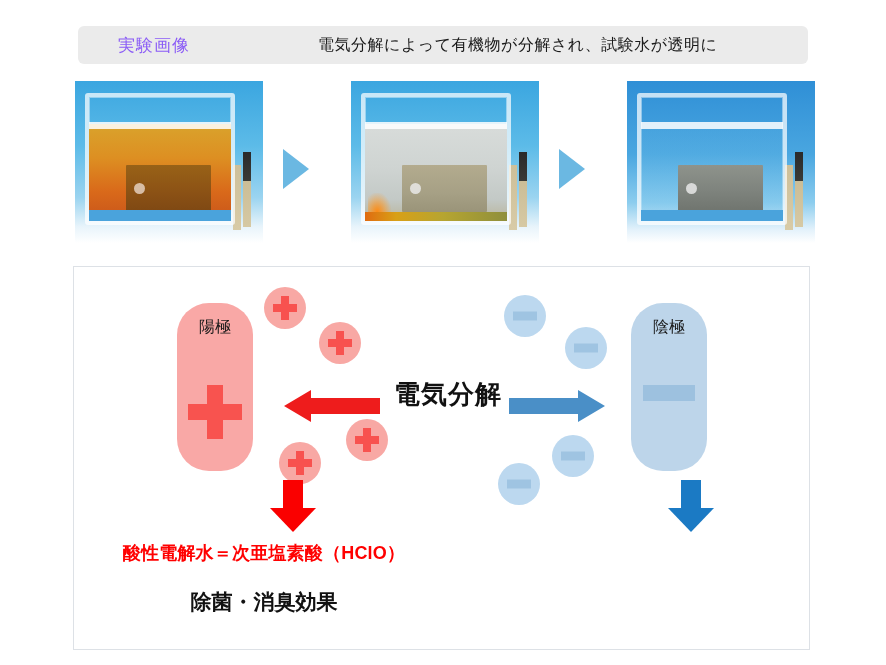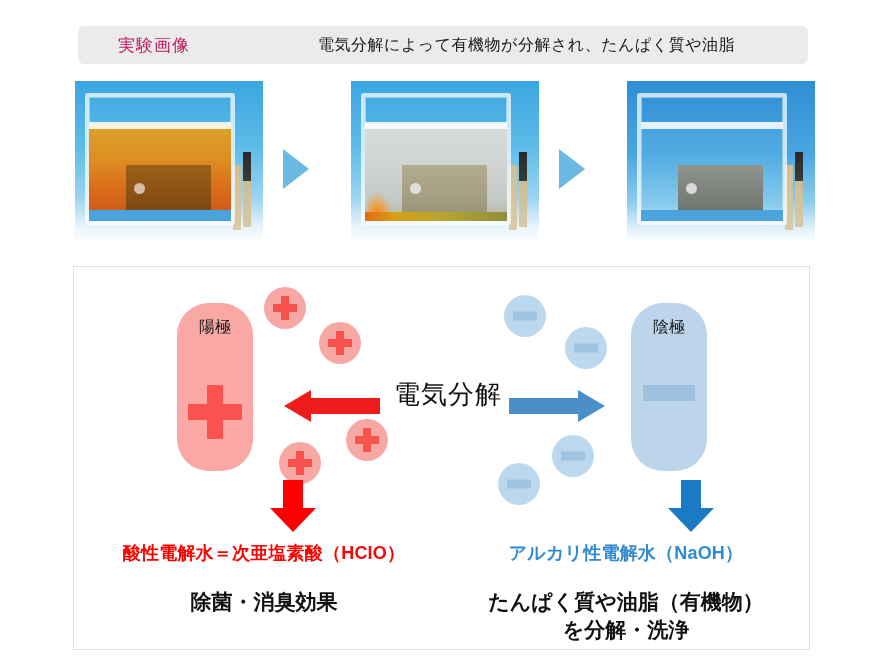--- a/index.html
+++ b/index.html
@@ -24,21 +24,21 @@
     height: 38px;
     background: #ebebeb;
     border-radius: 6px;
     display: flex;
     align-items: center;
   }
   .header-label {
     position: absolute;
     left: 40px;
     font-size: 17px;
-    color: #be185d;
+    color: #8b5cf6;
     letter-spacing: 1px;
     white-space: nowrap;
   }
   .header-caption {
     position: absolute;
     left: 240px;
     font-size: 16px;
     color: #1a1a1a;
     letter-spacing: 0.5px;
     white-space: nowrap;
@@ -303,21 +303,21 @@
   .arrow-right .shaft { left: 0; right: 26px; background: #4a8fc7; }
   .arrow-right .head  { right: 0; border-left: 27px solid #4a8fc7; }
 
   .center-title {
     position: absolute;
     left: 314px;
     top: 110px;
     width: 120px;
     text-align: center;
     font-size: 26px;
-    font-weight: normal;
+    font-weight: bold;
     color: #111111;
     letter-spacing: 1px;
   }
 
   
   .d-arrow {
     position: absolute;
     width: 46px;
     height: 52px;
   }
@@ -368,21 +368,21 @@
     color: #111111;
     line-height: 1.35;
   }
   .result-body .l2 { display: block; }
 </style>
 </head>
 <body>
 
 <div class="header-bar">
   <span class="header-label">実験画像</span>
-  <span class="header-caption">電気分解によって有機物が分解され、たんぱく質や油脂</span>
+  <span class="header-caption">電気分解によって有機物が分解され、試験水が透明に</span>
 </div>
 
 <div class="photo-strip">
 
   <div class="photo photo-1">
     <div class="ph-bg"></div>
     <div class="ph-pen2"></div>
     <div class="ph-pen"></div>
     <div class="ph-tank">
       <div class="ph-liquid liq-orange"></div>
@@ -494,21 +494,14 @@
   <div class="d-arrow d-arrow-blue">
     <div class="stem"></div>
     <div class="tip"></div>
   </div>
 
   <div class="result result-left">
     <div class="result-head red">酸性電解水＝次亜塩素酸（HClO）</div>
     <div class="result-body">除菌・消臭効果</div>
   </div>
 
-  <div class="result result-right">
-    <div class="result-head blue">アルカリ性電解水（NaOH）</div>
-    <div class="result-body">
-      <span class="l2">たんぱく質や油脂（有機物）</span>
-      <span class="l2">を分解・洗浄</span>
-    </div>
-  </div>
 
 </div>
 
 </body></html>

